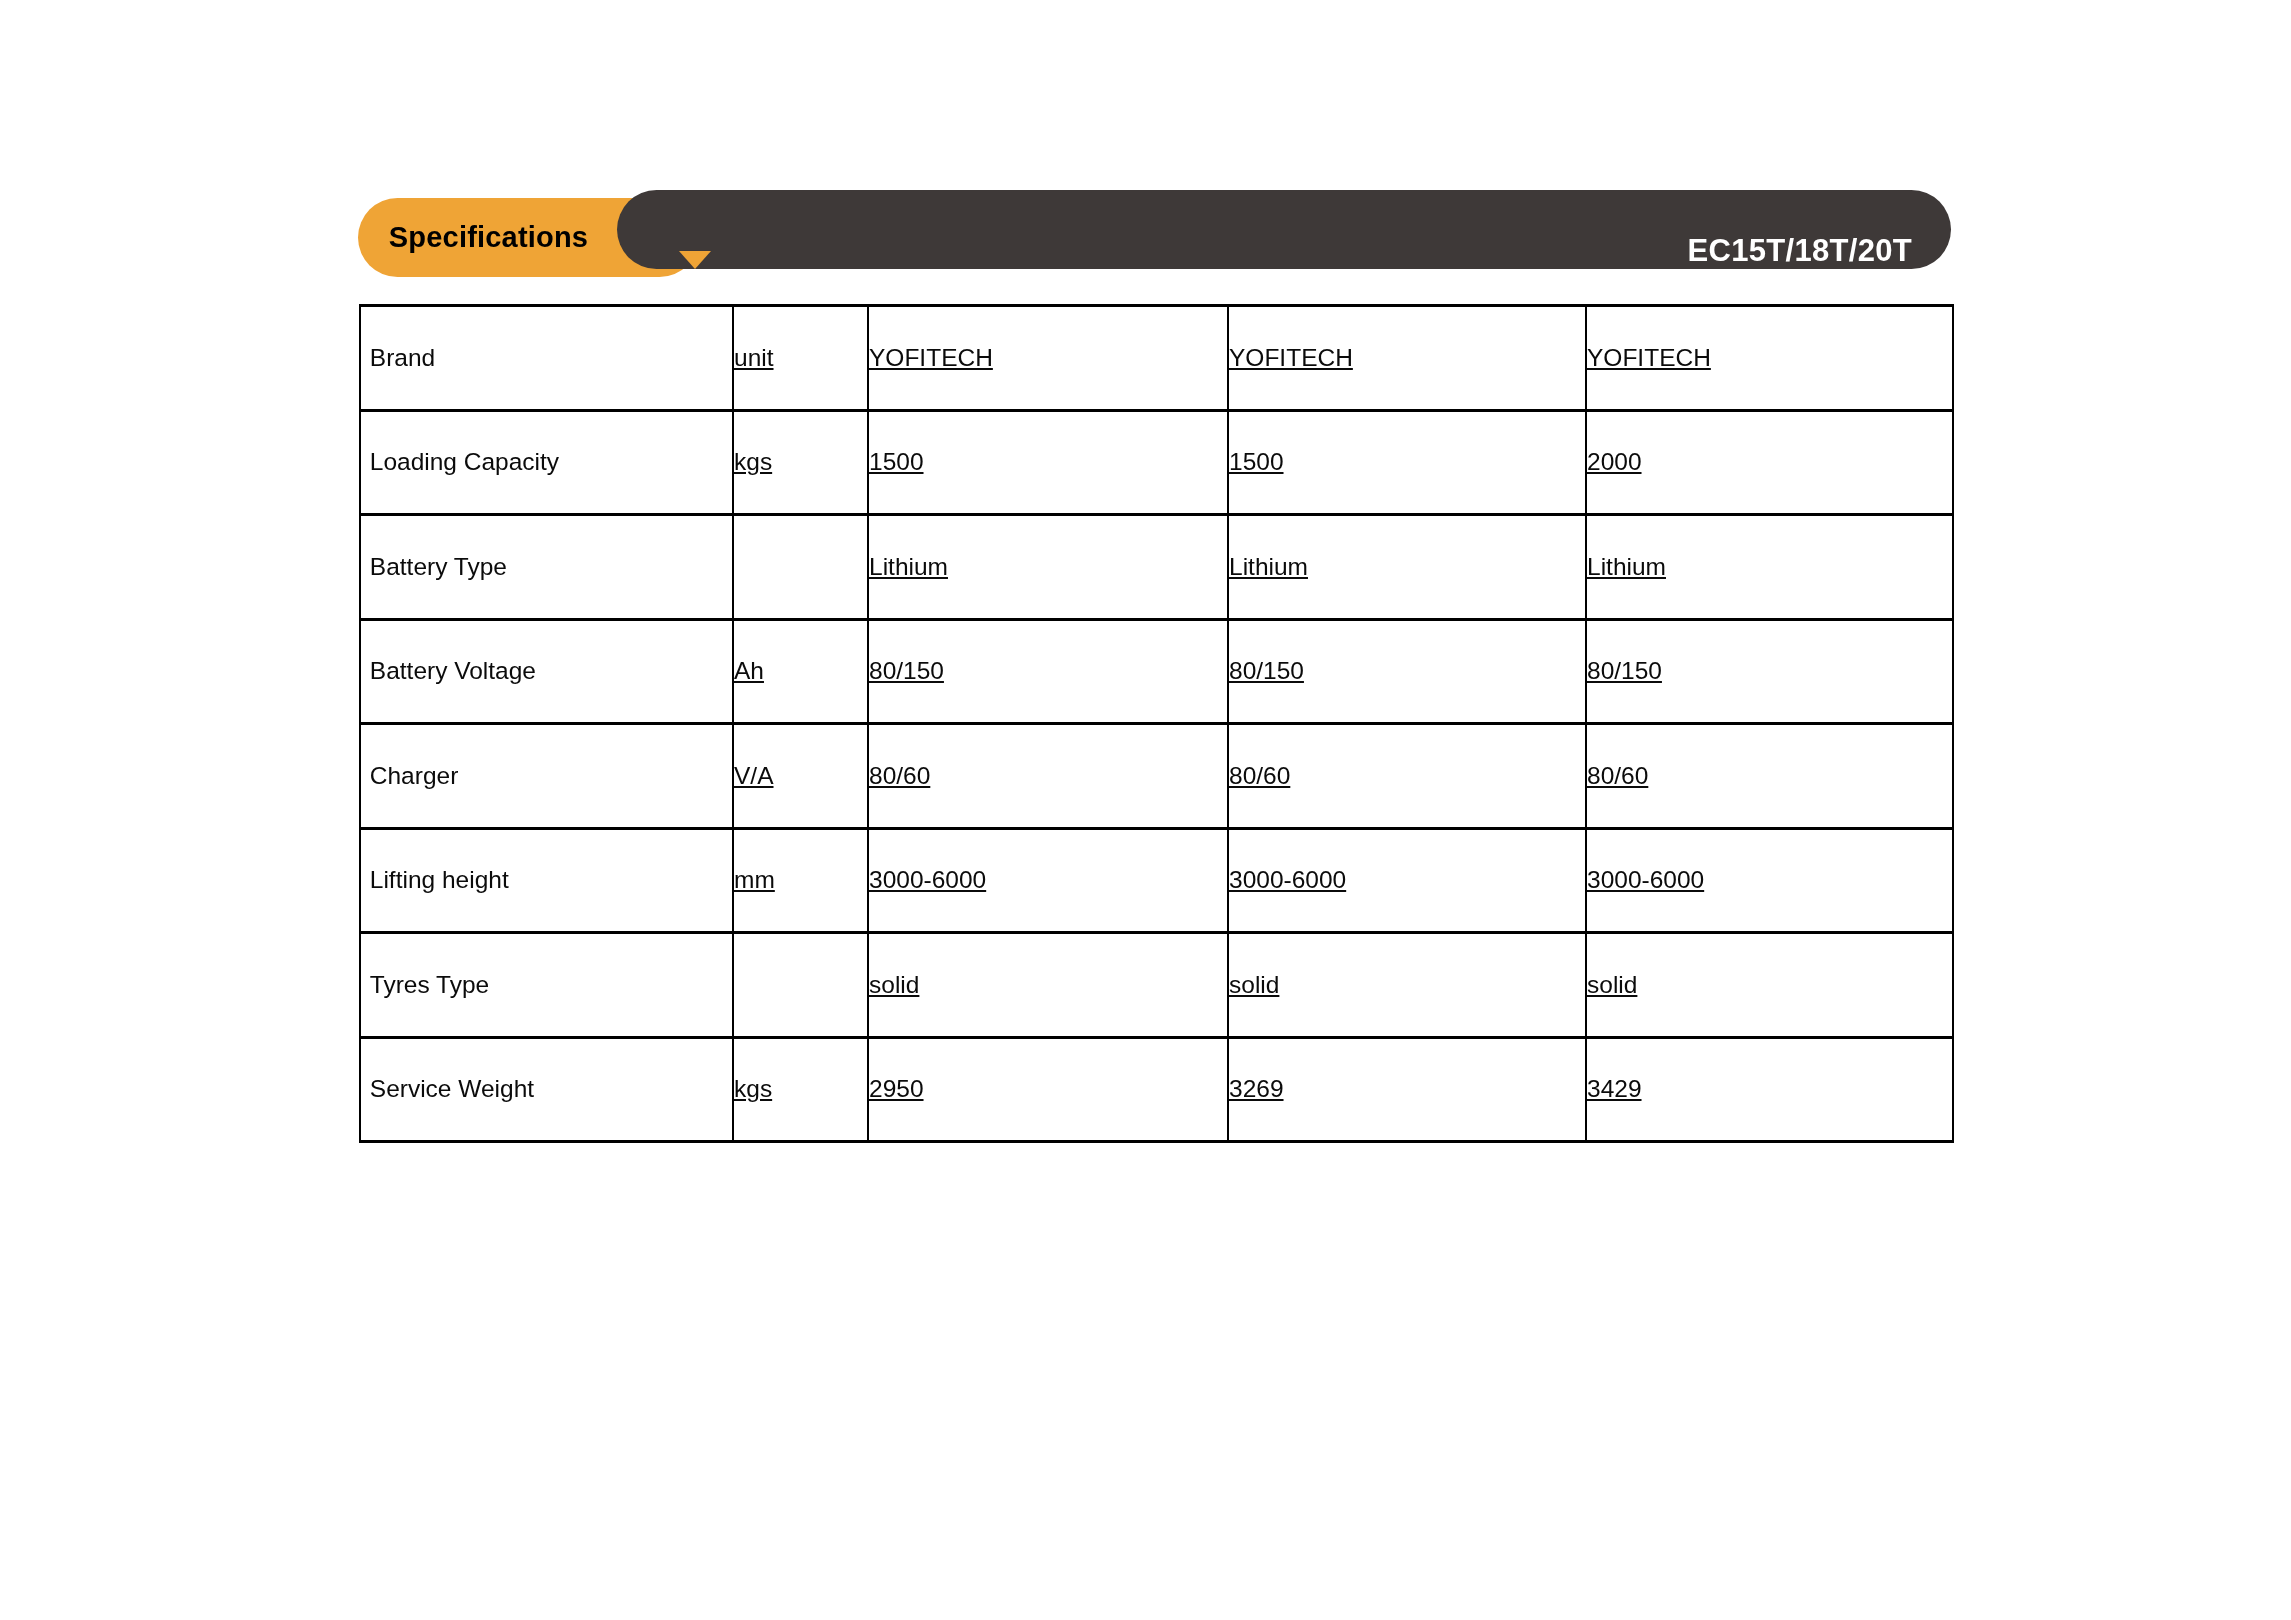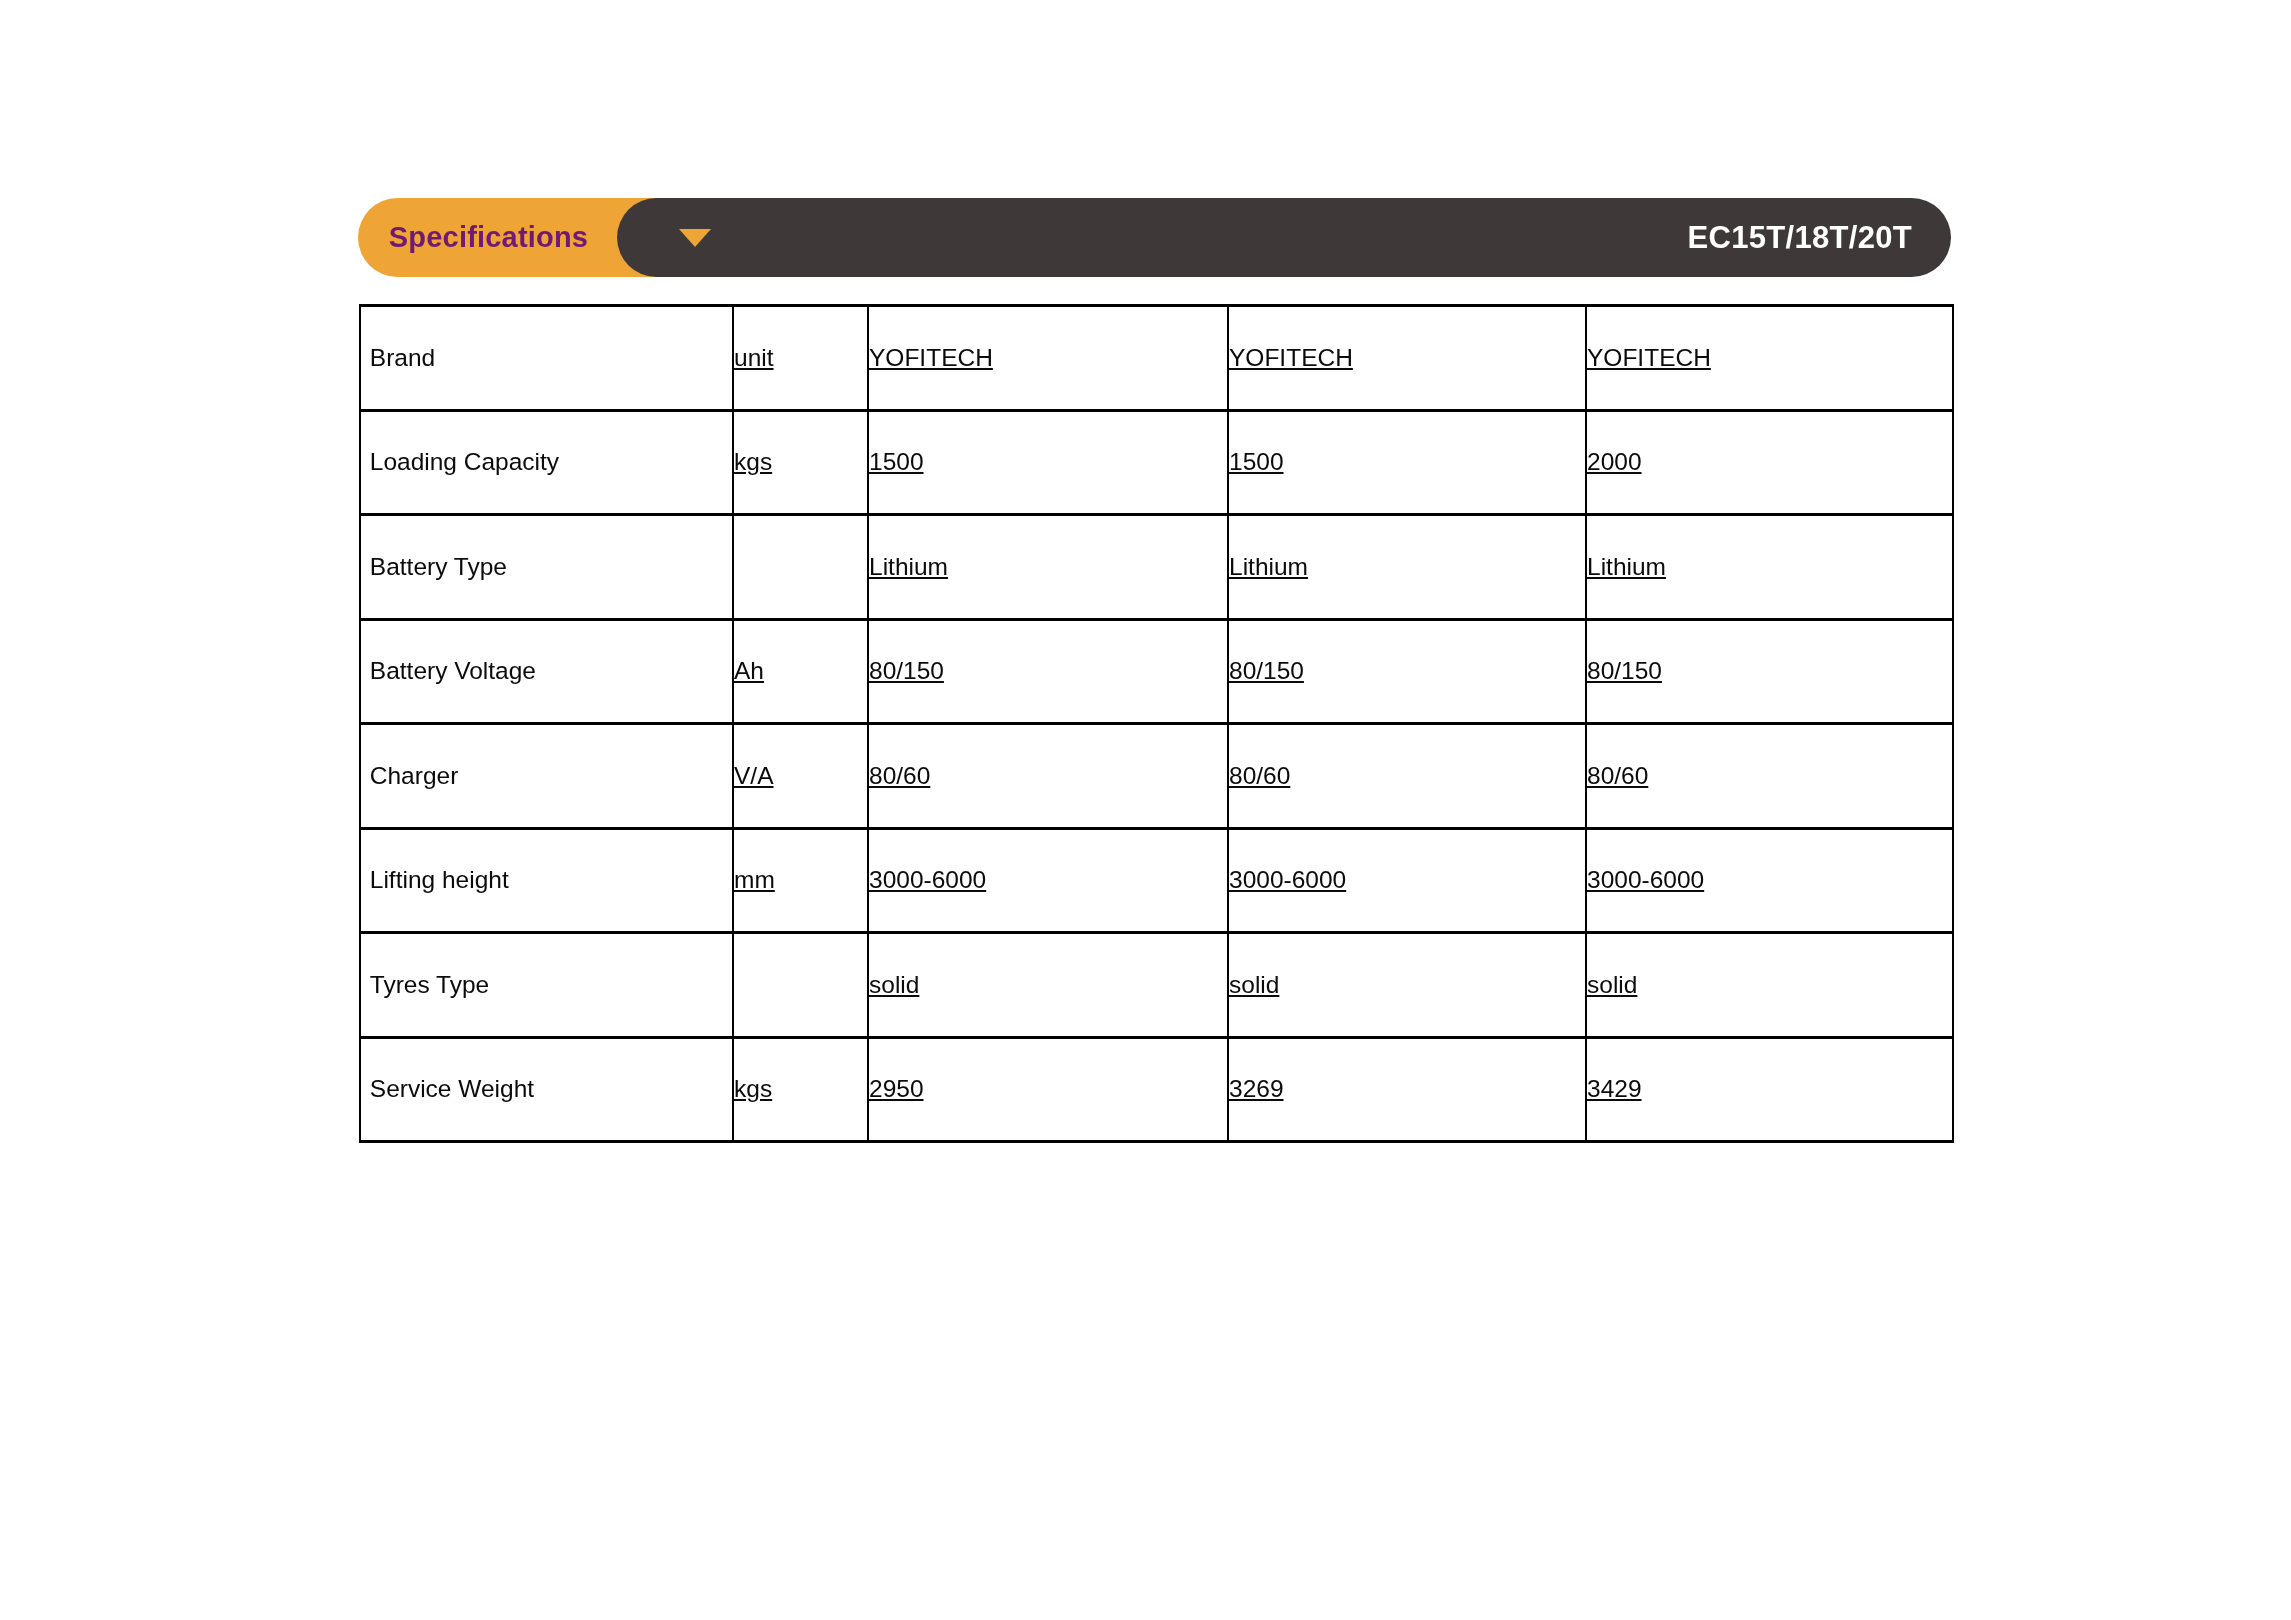--- a/index.html
+++ b/index.html
@@ -16,31 +16,31 @@
     position: absolute;
     left: 358px; top: 198px;
     width: 341px; height: 79px;
     background: #EFA436;
     border-radius: 40px;
     z-index: 1;
     display: flex; align-items: center; justify-content: center;
     padding-right: 80px;
   }
   .hdr-orange-pill .title {
-    font-size: 29px; font-weight: bold; color: #701a75;
+    font-size: 29px; font-weight: bold; color: #000000;
     letter-spacing: 0.2px;
   }
   .hdr-dark-pill {
     position: absolute;
-    left: 617px; top: 198px;
+    left: 617px; top: 190px;
     width: 1334px; height: 79px;
     background: #3E3938;
     border-radius: 40px;
     z-index: 2;
-    display: flex; align-items: center;
+    display: flex; align-items: flex-end;
   }
   .tri-down {
     width: 0; height: 0;
     margin-left: 62px;
     border-left: 16.7px solid transparent;
     border-right: 16.7px solid transparent;
     border-top: 18.6px solid #EFA436;
   }
   .hdr-model {
     margin-left: auto;

